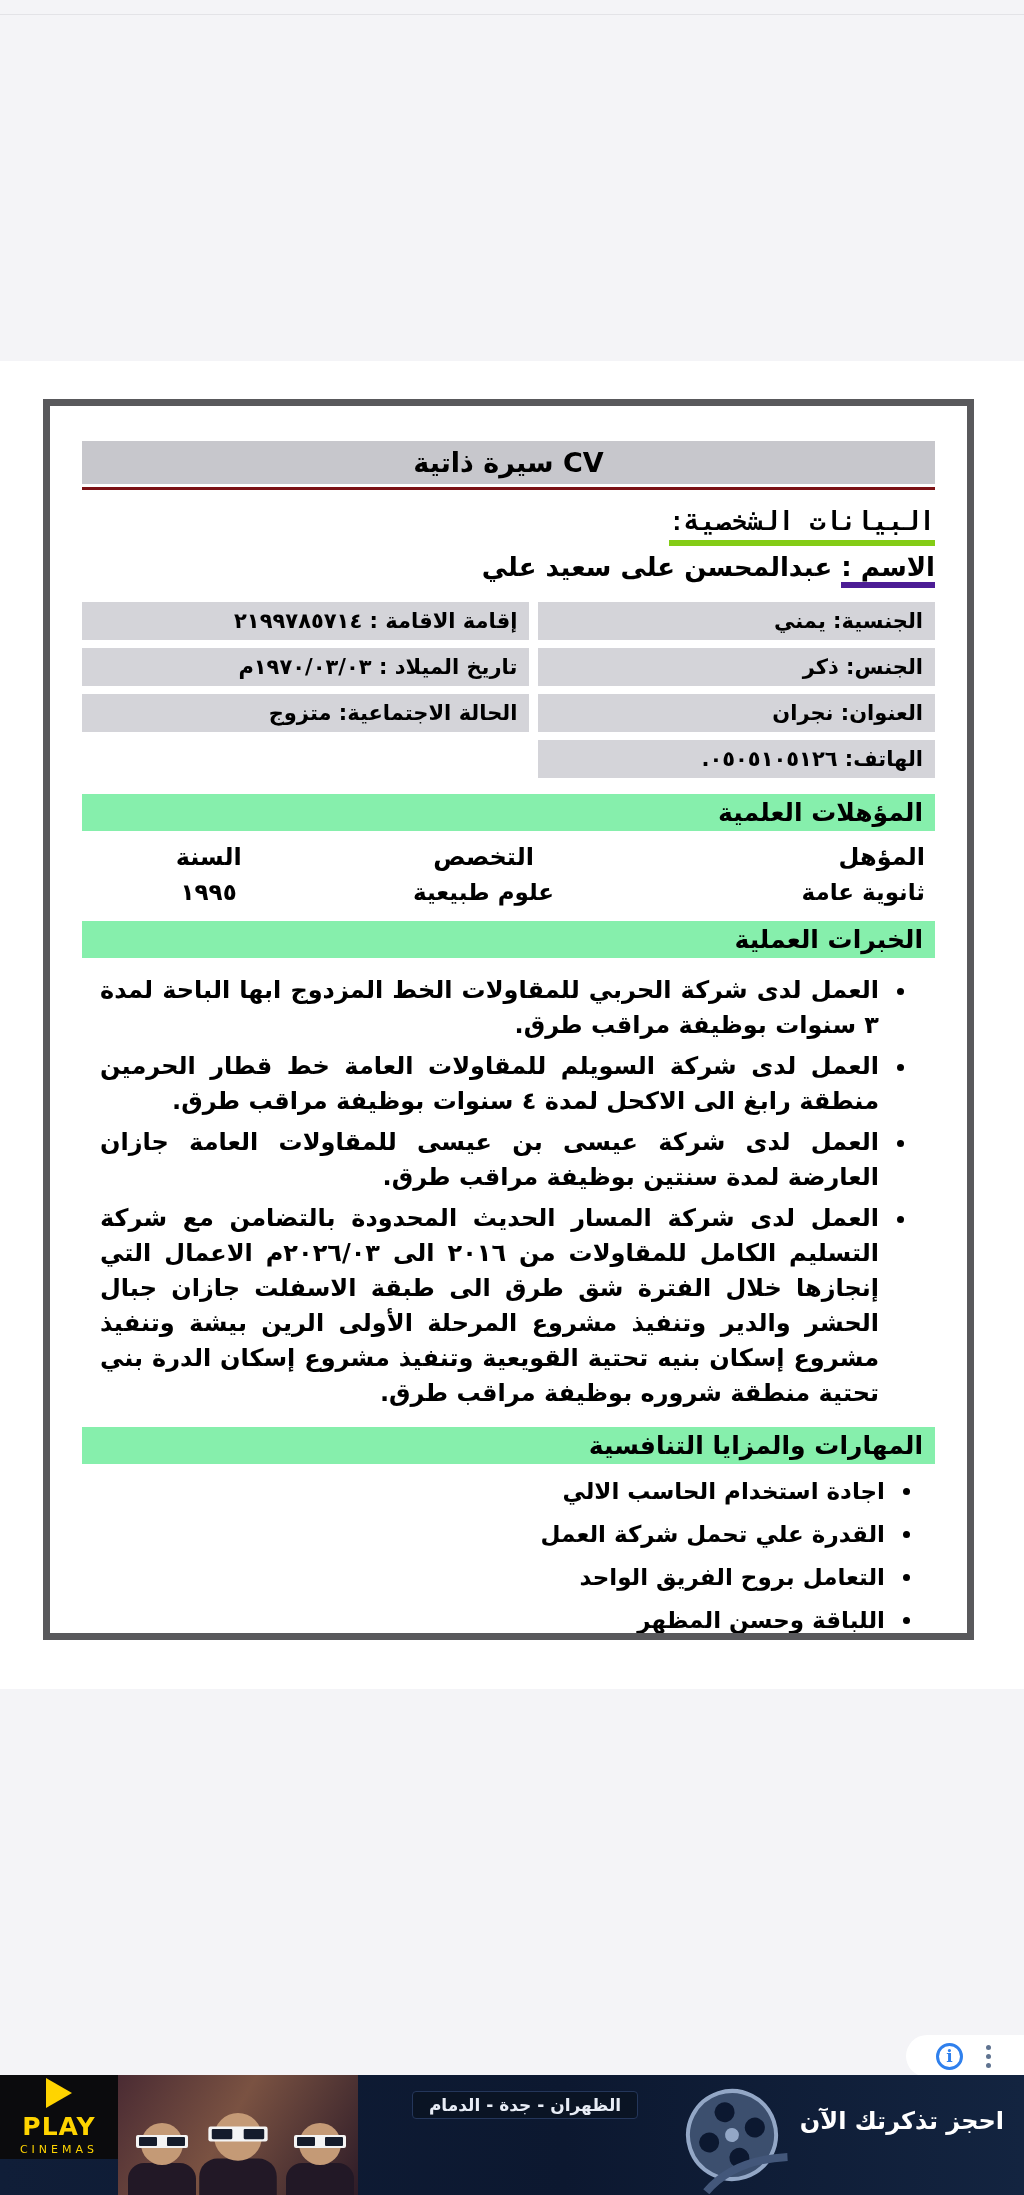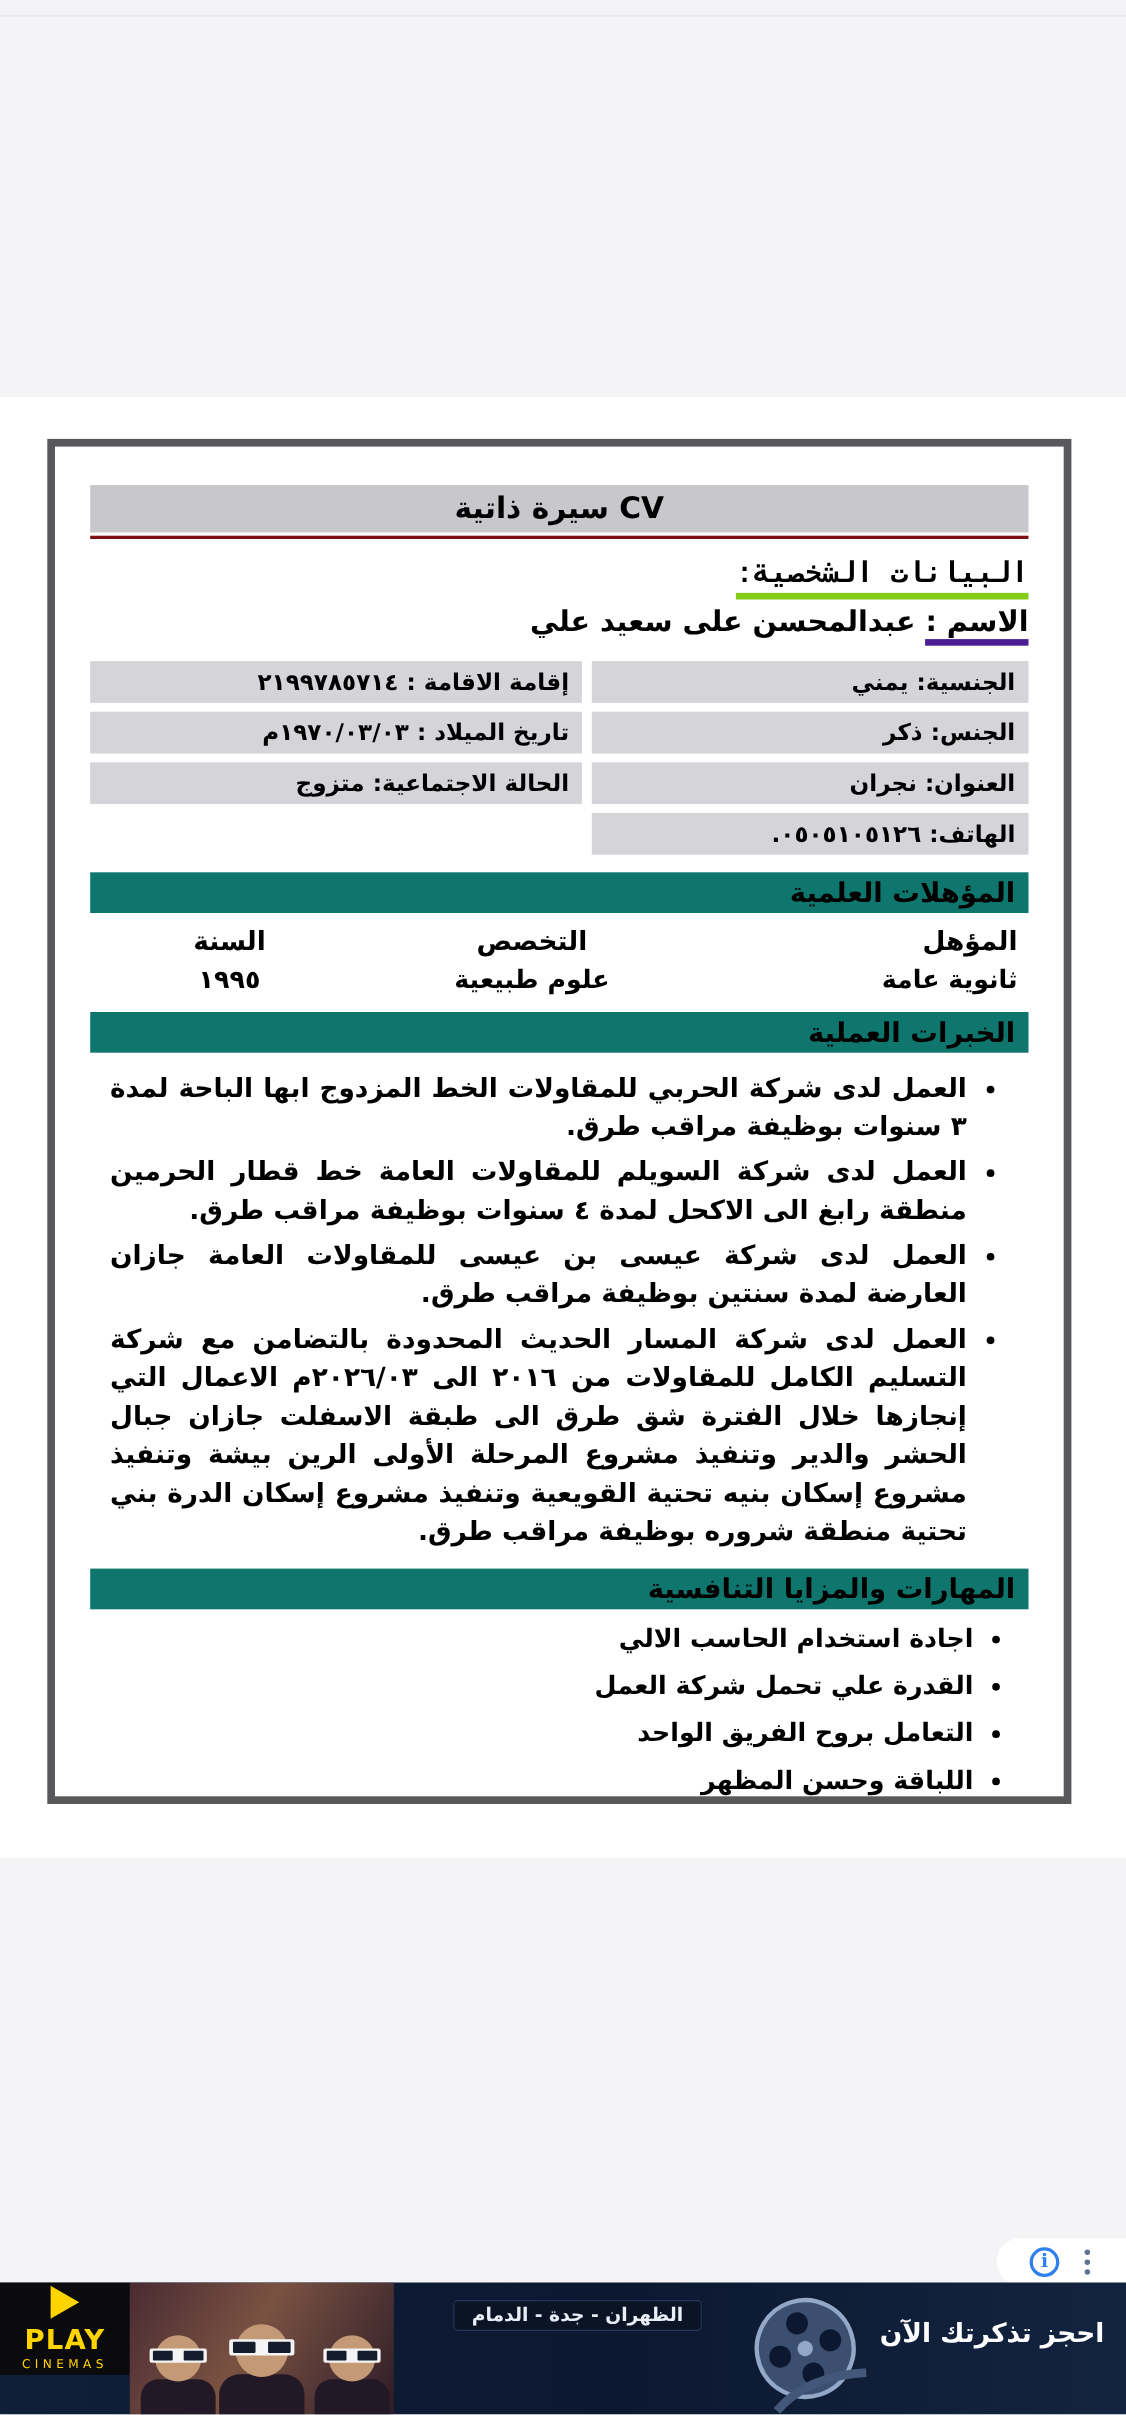--- a/index.html
+++ b/index.html
@@ -36,21 +36,21 @@
 
   .personal-grid {
     margin-top:20px; display:grid; grid-template-columns:46.5% 1fr; gap:8px 9px;
   }
   .p-cell {
     background:#d4d4d9; min-height:38px; padding:5px 12px;
     font-size:21px; font-weight:bold; display:flex; align-items:center;
   }
 
   .section-bar {
-    margin-top:16px; background:#0f766e; padding:4px 12px;
+    margin-top:16px; background:#86efac; padding:4px 12px;
     font-size:25px; font-weight:bold; min-height:37px;
     display:flex; align-items:center;
   }
 
   .qual-grid {
     margin:12px 10px 0; display:grid; grid-template-columns:34% 38% 28%;
     row-gap:8px; font-weight:bold;
   }
   .qual-grid .qh { font-size:24px; }
   .qual-grid .qv { font-size:23px; }

